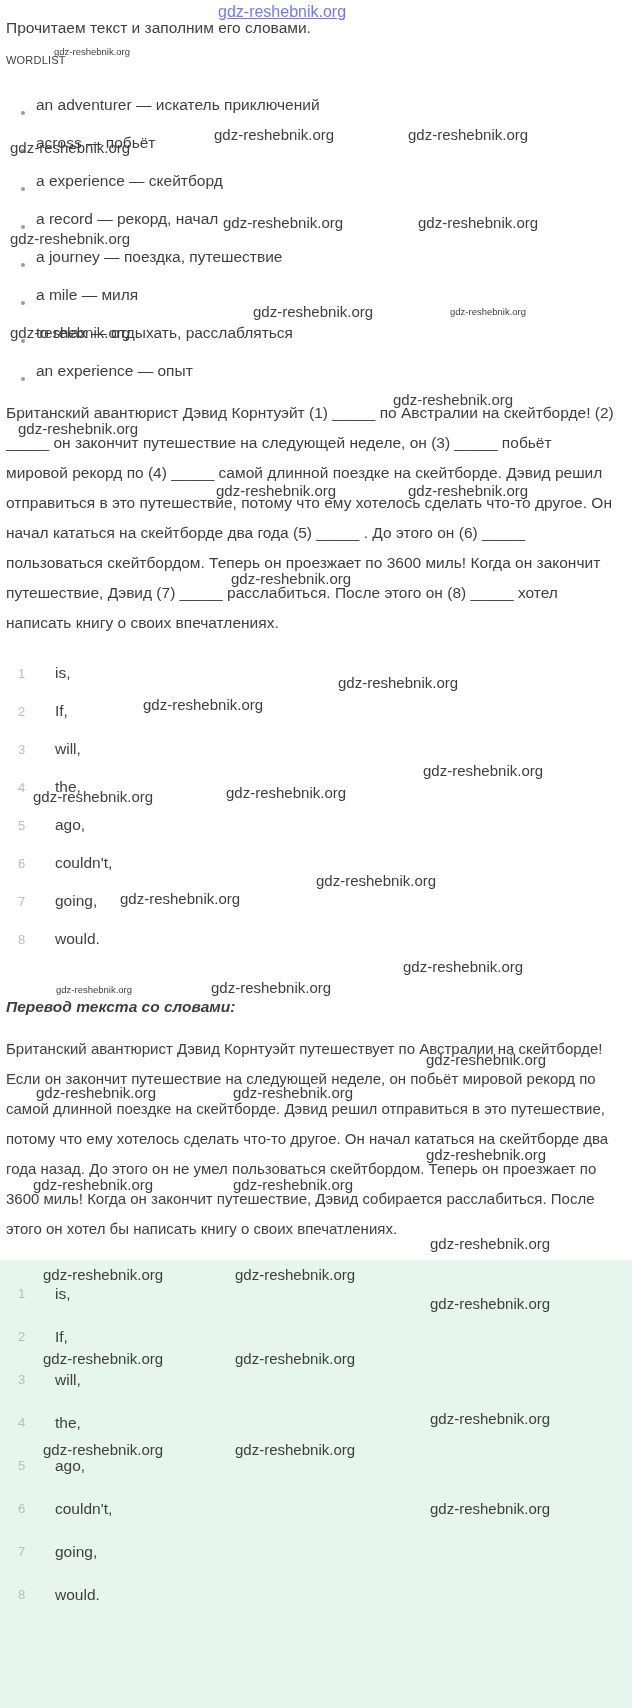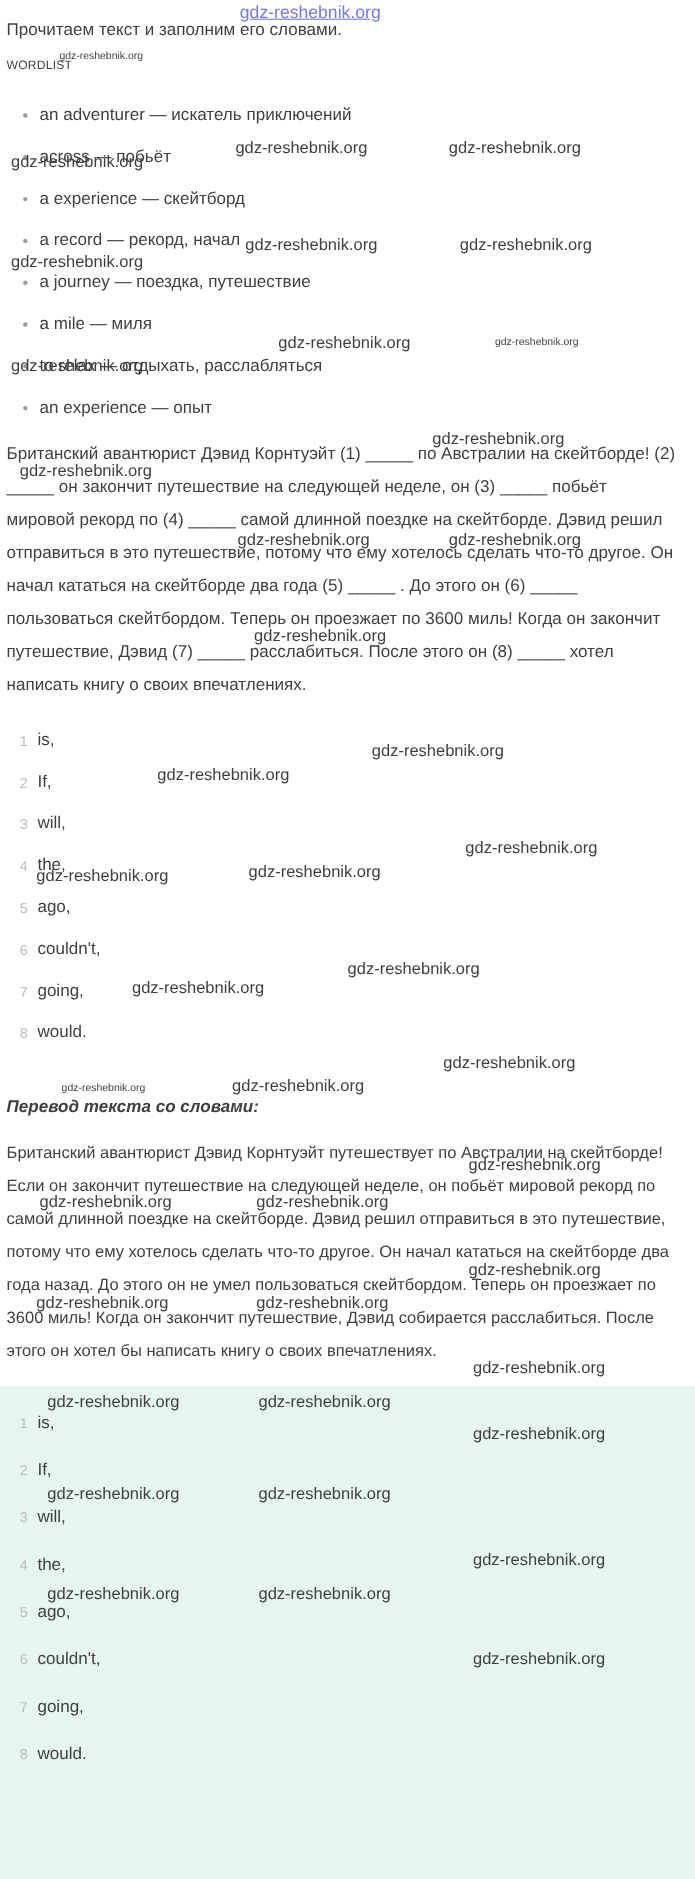--- a/index.html
+++ b/index.html
@@ -11,28 +11,28 @@
     color:var(--text,#3f3f3f);
     font-family:"Liberation Sans","DejaVu Sans",sans-serif;
     display:flex;
     flex-direction:column;
     overflow:hidden;
   }
   .content{padding:18px 16px 0 6px;}
   .intro{font-size:15.5px;line-height:20px;margin:0;}
   .wordlist-heading{font-size:11px;font-weight:normal;letter-spacing:.2px;margin:16px 0 0;}
   .wordlist{list-style:none;margin:28px 0 0;padding:0;}
-  .wordlist li{display:flex;align-items:flex-start;margin-bottom:17px;font-size:15.5px;line-height:21px;}
+  .wordlist li{display:flex;align-items:flex-end;margin-bottom:17px;font-size:15.5px;line-height:21px;}
   .bullet{width:4px;height:4px;border-radius:50%;background:var(--bullet,#9b9b9b);margin:9px 11px 0 15px;flex:none;}
   .exercise-text{font-size:15.5px;line-height:30px;margin:8px 0 0;}
   .ans-list{margin-top:16px;}
   .ans-row{display:flex;align-items:center;height:38px;}
   .green .ans-row{height:43px;}
   .ans-num{min-width:14px;font-size:13px;color:var(--muted,#bcbcbc);flex:none;margin-left:12px;}
-  .ans-word{font-size:15.5px;margin-left:2px;}
+  .ans-word{font-size:15.5px;margin-left:23px;}
   .trans-heading{font-style:italic;font-weight:bold;font-size:15.5px;margin:40px 0 0;}
   .trans-text{font-size:15px;line-height:30px;margin:18px 0 0;}
   .green{
     background:var(--green,#e6f5ed);
     flex:1;
     margin-top:16px;
     padding:12px 16px 40px 6px;
   }
   .wm{
     position:absolute;

